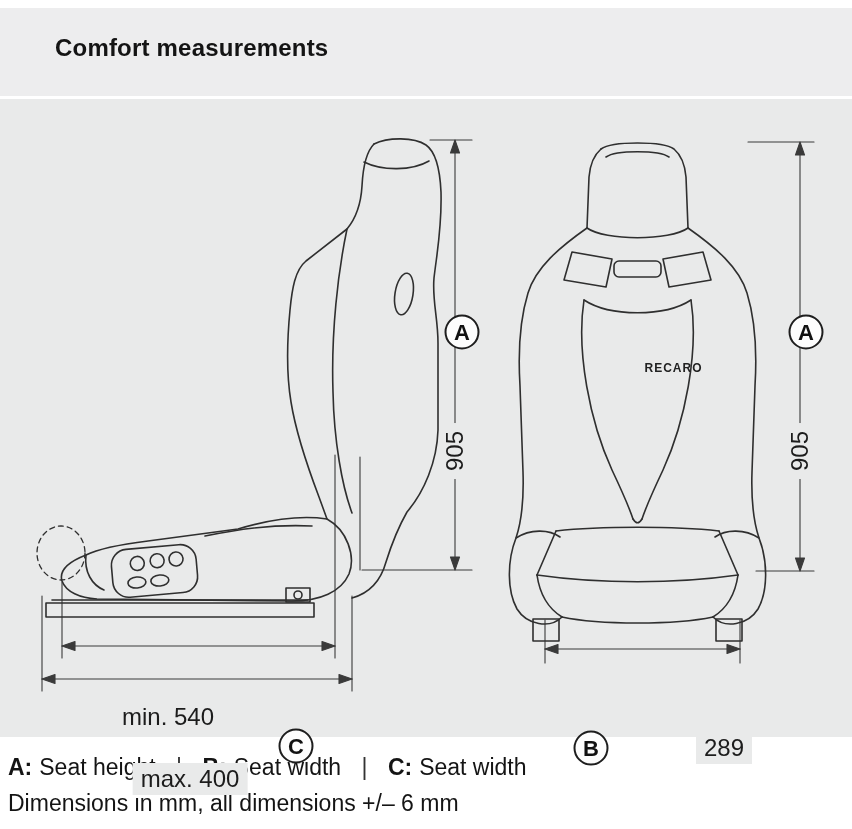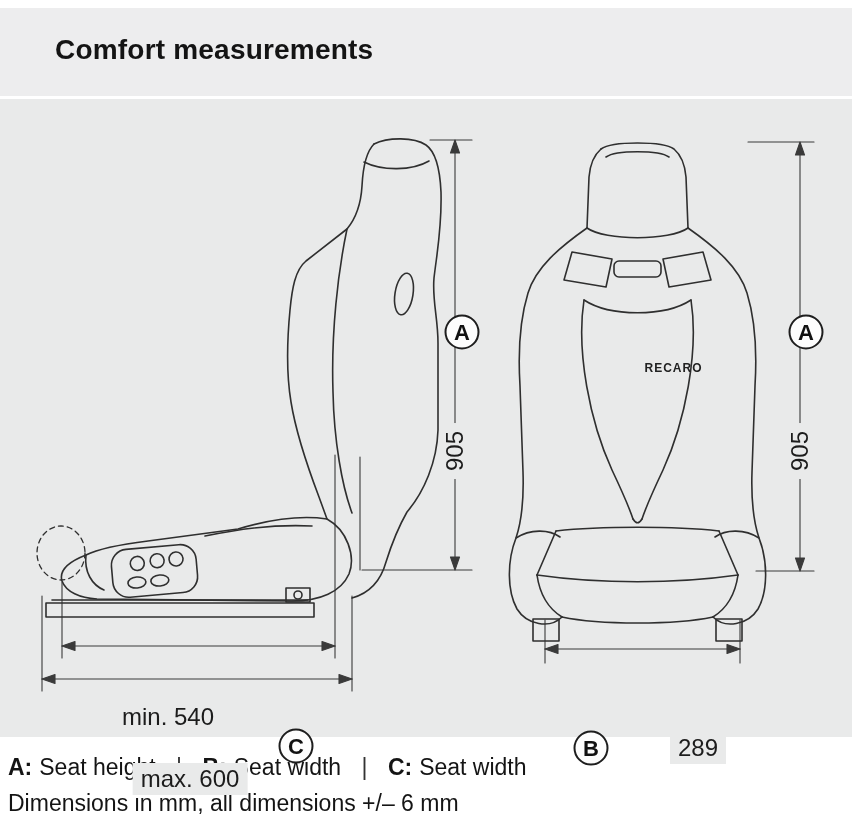--- a/index.html
+++ b/index.html
@@ -1,21 +1,21 @@
 <!DOCTYPE html>
 <html><head>
 <meta charset="utf-8">
 <style>
   * { margin:0; padding:0; box-sizing:border-box; }
   html,body { width:852px; height:829px; }
   body { background:#ffffff; font-family:"Liberation Sans", sans-serif; }
   .stage { position:relative; width:852px; height:829px; background:#ffffff; overflow:hidden; }
 
   .header { position:absolute; left:0; top:8px; width:852px; height:88px; background:#ededee; }
-  .header h1 { position:absolute; left:55px; top:26px; font-size:28px; font-weight:bold; color:#141414; letter-spacing:0.2px; }
+  .header h1 { position:absolute; left:55px; top:26px; font-size:24px; font-weight:bold; color:#141414; letter-spacing:0.2px; }
 
   .canvas { position:absolute; left:0; top:99px; width:852px; height:638px; background:#e9eaea; }
   .canvas svg { position:absolute; left:0; top:0; z-index:1; }
 
   .dim-text { position:absolute; transform:translate(-50%,-50%); background:#e9eaea;
               padding:2px 8px; font-size:24px; color:#1c1c1c; white-space:nowrap; z-index:3; }
   .dim-text.vert { transform:translate(-50%,-50%) rotate(-90deg); }
 
   .dim-circle { position:absolute; transform:translate(-50%,-50%); width:35px; height:35px;
                 background:#fdfdfd; border:2.6px solid #1e1e1e; border-radius:50%;
@@ -137,22 +137,22 @@
         <path d="M562 617 C600 625 675 625 713 617"></path>
 
         <path d="M533 619 L559 619 L559 641 L533 641 Z"></path>
         <path d="M716 619 L742 619 L742 641 L716 641 Z"></path>
       </g>
     </svg>
 
     <div class="dim-text vert" style="left:455px; top:352px;">905</div>
     <div class="dim-text vert" style="left:800px; top:352px;">905</div>
     <div class="dim-text" style="left:168px; top:618px;">min. 540</div>
-    <div class="dim-text" style="left:190px; top:680px;">max. 600</div>
-    <div class="dim-text" style="left:698px; top:649px;">289</div>
+    <div class="dim-text" style="left:190px; top:680px;">max. 400</div>
+    <div class="dim-text" style="left:724px; top:649px;">289</div>
 
     <div class="dim-circle" style="left:462px; top:233px;">A</div>
     <div class="dim-circle" style="left:806px; top:233px;">A</div>
     <div class="dim-circle" style="left:296px; top:647px;">C</div>
     <div class="dim-circle" style="left:591px; top:649px;">B</div>
 
     <div class="recaro-text">RECARO</div>
   </div>
 
   <div class="legend">

